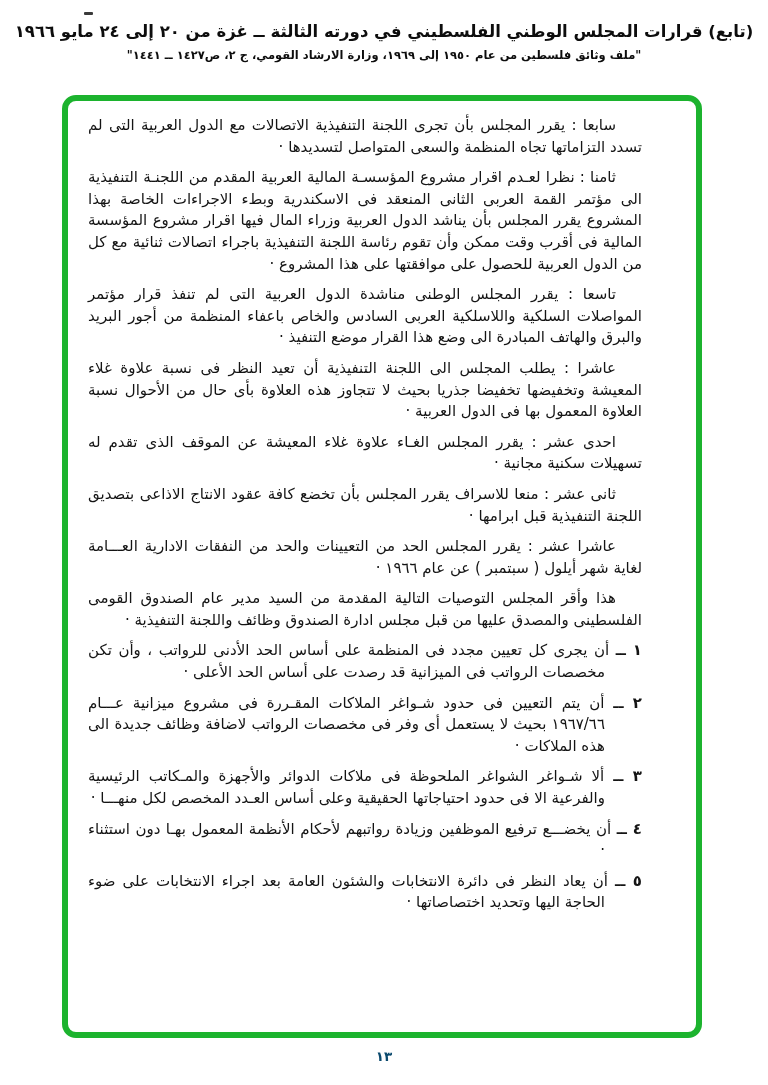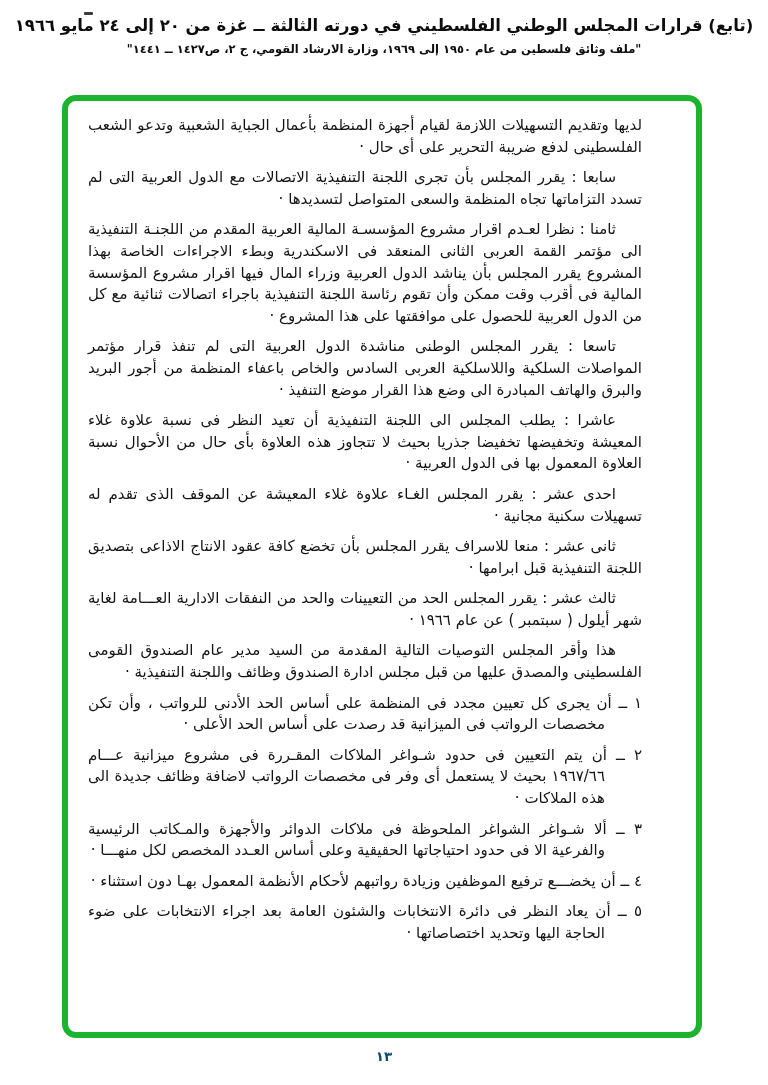--- a/index.html
+++ b/index.html
@@ -10,21 +10,21 @@
   body {
     width: 768px;
     height: 1085px;
     position: relative;
     font-family: "DejaVu Sans", sans-serif;
     color: #151515;
     overflow: hidden;
   }
   .page-header {
     position: absolute;
-    top: 16px;
+    top: 22px;
     left: 0;
     width: 100%;
     text-align: center;
     direction: rtl;
   }
   .header-line1 {
     font-size: 16.5px;
     font-weight: bold;
     color: #0d0d0d;
   }
@@ -68,21 +68,21 @@
     text-indent: 26px;
   }
   .lead {
     font-weight: normal;
   }
   .list-item {
     padding-right: 37px;
     text-indent: -37px;
   }
   .marker {
-    font-weight: normal;
+    font-weight: bold;
   }
   .page-number {
     position: absolute;
     top: 1048px;
     left: 0;
     width: 100%;
     text-align: center;
     font-size: 13.5px;
     font-weight: bold;
     color: #0c4a6e;
@@ -94,35 +94,34 @@
 
 <div class="scan-artifact"></div>
 
 <div class="page-header">
   <div class="header-line1">(تابع) قرارات المجلس الوطني الفلسطيني في دورته الثالثة ــ غزة من ٢٠ إلى ٢٤ مايو ١٩٦٦</div>
   <div class="header-line2">"ملف وثائق فلسطين من عام ١٩٥٠ إلى ١٩٦٩، وزارة الارشاد القومي، ج ٢، ص١٤٢٧ ــ ١٤٤١"</div>
 </div>
 
 <div class="highlight-box">
 
-  <p class="para"><span>لديها وتقديم التسهيلات اللازمة لقيام أجهزة المنظمة بأعمال الجباية الشعبية وتدعو الشعب الفلسطينى لدفع ضريبة التحرير على أى حال ·</span></p>
 
   <p class="para indent"><span class="lead">سابعا :</span> <span>يقرر المجلس بأن تجرى اللجنة التنفيذية الاتصالات مع الدول العربية التى لم تسدد التزاماتها تجاه المنظمة والسعى المتواصل لتسديدها ·</span></p>
 
   <p class="para indent"><span class="lead">ثامنا :</span> <span>نظرا لعـدم اقرار مشروع المؤسسـة المالية العربية المقدم من اللجنـة التنفيذية الى مؤتمر القمة العربى الثانى المنعقد فى الاسكندرية وبطء الاجراءات الخاصة بهذا المشروع يقرر المجلس بأن يناشد الدول العربية وزراء المال فيها اقرار مشروع المؤسسة المالية فى أقرب وقت ممكن وأن تقوم رئاسة اللجنة التنفيذية باجراء اتصالات ثنائية مع كل من الدول العربية للحصول على موافقتها على هذا المشروع ·</span></p>
 
   <p class="para indent"><span class="lead">تاسعا :</span> <span>يقرر المجلس الوطنى مناشدة الدول العربية التى لم تنفذ قرار مؤتمر المواصلات السلكية واللاسلكية العربى السادس والخاص باعفاء المنظمة من أجور البريد والبرق والهاتف المبادرة الى وضع هذا القرار موضع التنفيذ ·</span></p>
 
   <p class="para indent"><span class="lead">عاشرا :</span> <span>يطلب المجلس الى اللجنة التنفيذية أن تعيد النظر فى نسبة علاوة غلاء المعيشة وتخفيضها تخفيضا جذريا بحيث لا تتجاوز هذه العلاوة بأى حال من الأحوال نسبة العلاوة المعمول بها فى الدول العربية ·</span></p>
 
   <p class="para indent"><span class="lead">احدى عشر :</span> <span>يقرر المجلس الغـاء علاوة غلاء المعيشة عن الموقف الذى تقدم له تسهيلات سكنية مجانية ·</span></p>
 
   <p class="para indent"><span class="lead">ثانى عشر :</span> <span>منعا للاسراف يقرر المجلس بأن تخضع كافة عقود الانتاج الاذاعى بتصديق اللجنة التنفيذية قبل ابرامها ·</span></p>
 
-  <p class="para indent"><span class="lead">ثالث عشر :</span> <span>يقرر المجلس الحد من التعيينات والحد من النفقات الادارية العـــامة لغاية شهر أيلول ( سبتمبر ) عن عام ١٩٦٦ ·</span></p>
+  <p class="para indent"><span class="lead">عاشرا عشر :</span> <span>يقرر المجلس الحد من التعيينات والحد من النفقات الادارية العـــامة لغاية شهر أيلول ( سبتمبر ) عن عام ١٩٦٦ ·</span></p>
 
   <p class="para indent"><span>هذا وأقر المجلس التوصيات التالية المقدمة من السيد مدير عام الصندوق القومى الفلسطينى والمصدق عليها من قبل مجلس ادارة الصندوق وظائف واللجنة التنفيذية ·</span></p>
 
   <p class="list-item"><span class="marker">١ ــ</span> <span>أن يجرى كل تعيين مجدد فى المنظمة على أساس الحد الأدنى للرواتب ، وأن تكن مخصصات الرواتب فى الميزانية قد رصدت على أساس الحد الأعلى ·</span></p>
 
   <p class="list-item"><span class="marker">٢ ــ</span> <span>أن يتم التعيين فى حدود شـواغر الملاكات المقـررة فى مشروع ميزانية عـــام ١٩٦٧/٦٦ بحيث لا يستعمل أى وفر فى مخصصات الرواتب لاضافة وظائف جديدة الى هذه الملاكات ·</span></p>
 
   <p class="list-item"><span class="marker">٣ ــ</span> <span>ألا شـواغر الشواغر الملحوظة فى ملاكات الدوائر والأجهزة والمـكاتب الرئيسية والفرعية الا فى حدود احتياجاتها الحقيقية وعلى أساس العـدد المخصص لكل منهـــا ·</span></p>
 
   <p class="list-item"><span class="marker">٤ ــ</span> <span>أن يخضـــع ترفيع الموظفين وزيادة رواتبهم لأحكام الأنظمة المعمول بهـا دون استثناء ·</span></p>

